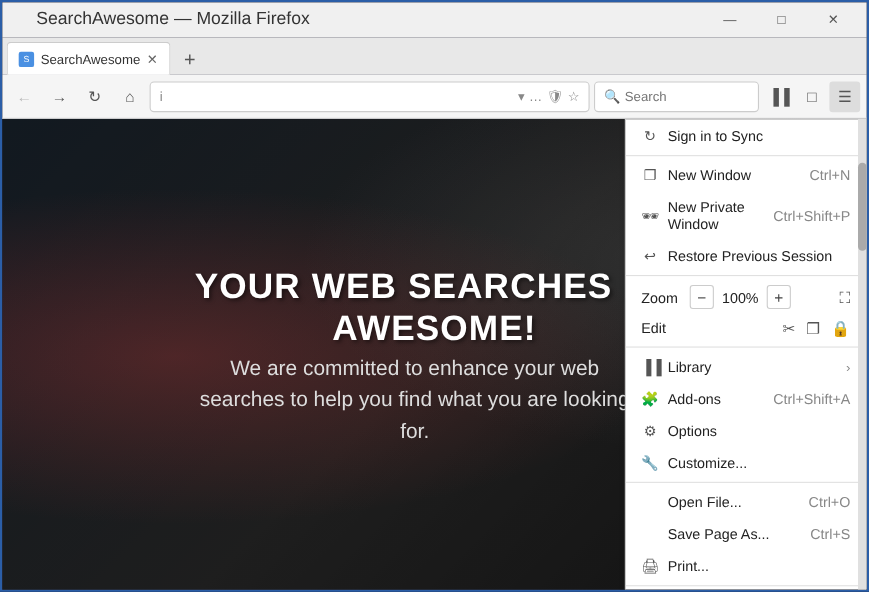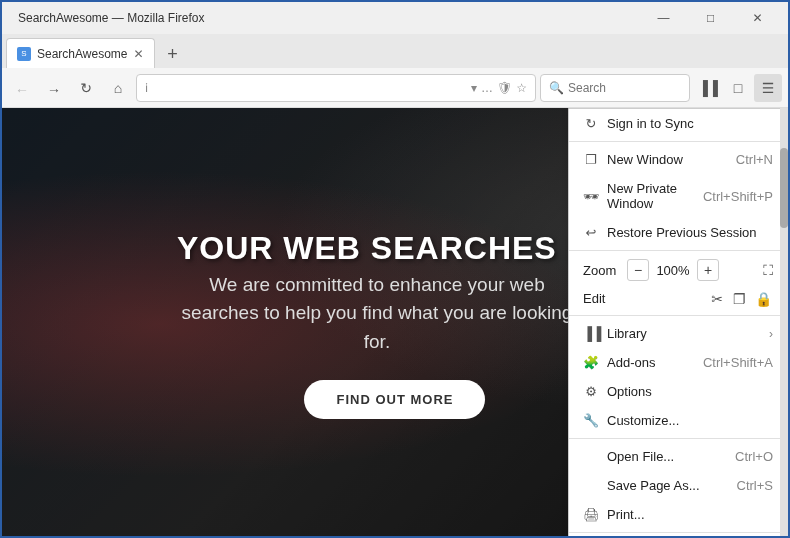--- a/index.html
+++ b/index.html
@@ -261,21 +261,21 @@
       height: 80px;
       background: #aaa;
       border-radius: 4px;
       position: absolute;
       top: 40px;
     }
 
     
     .win-controls { display: flex; gap: 2px; margin-left: auto; }
     .win-btn { width: 45px; height: 28px; display: flex; align-items: center; justify-content: center; cursor: pointer; font-size: 12px; color: #555; }
-    .title-text { font-size: 12px; color: #333; margin-left: 8px; }
+    .title-text { font-size: 16px; color: #333; margin-left: 23px; }
   </style>
 </head>
 <body>
 
 <div class="title-bar">
   <span class="title-text">SearchAwesome — Mozilla Firefox</span>
   <div class="win-controls">
     <div class="win-btn">—</div>
     <div class="win-btn">□</div>
     <div class="win-btn close">✕</div>
@@ -315,23 +315,23 @@
     <div class="toolbar-icon">□</div>
     <div class="toolbar-icon active">☰</div>
   </div>
 </div>
 
 <div class="page-content">
   <div class="hero-bg">
     <div class="hero-text">
       <div class="hero-title">
         <span>YOUR WEB SEARCHES BE</span><br>
+        <span>AWESOME!</span>
       </div>
       <div class="hero-subtitle">We are committed to enhance your web searches to help you find what you are looking for.</div>
-      <button class="hero-btn">FIND OUT MORE</button>
     </div>
   </div>
   <div class="watermark">iST</div>
 
   <div class="dropdown-menu">
 
     <div class="menu-item">
       <span class="menu-icon">↻</span>
       <span>Sign in to Sync</span>
     </div>

